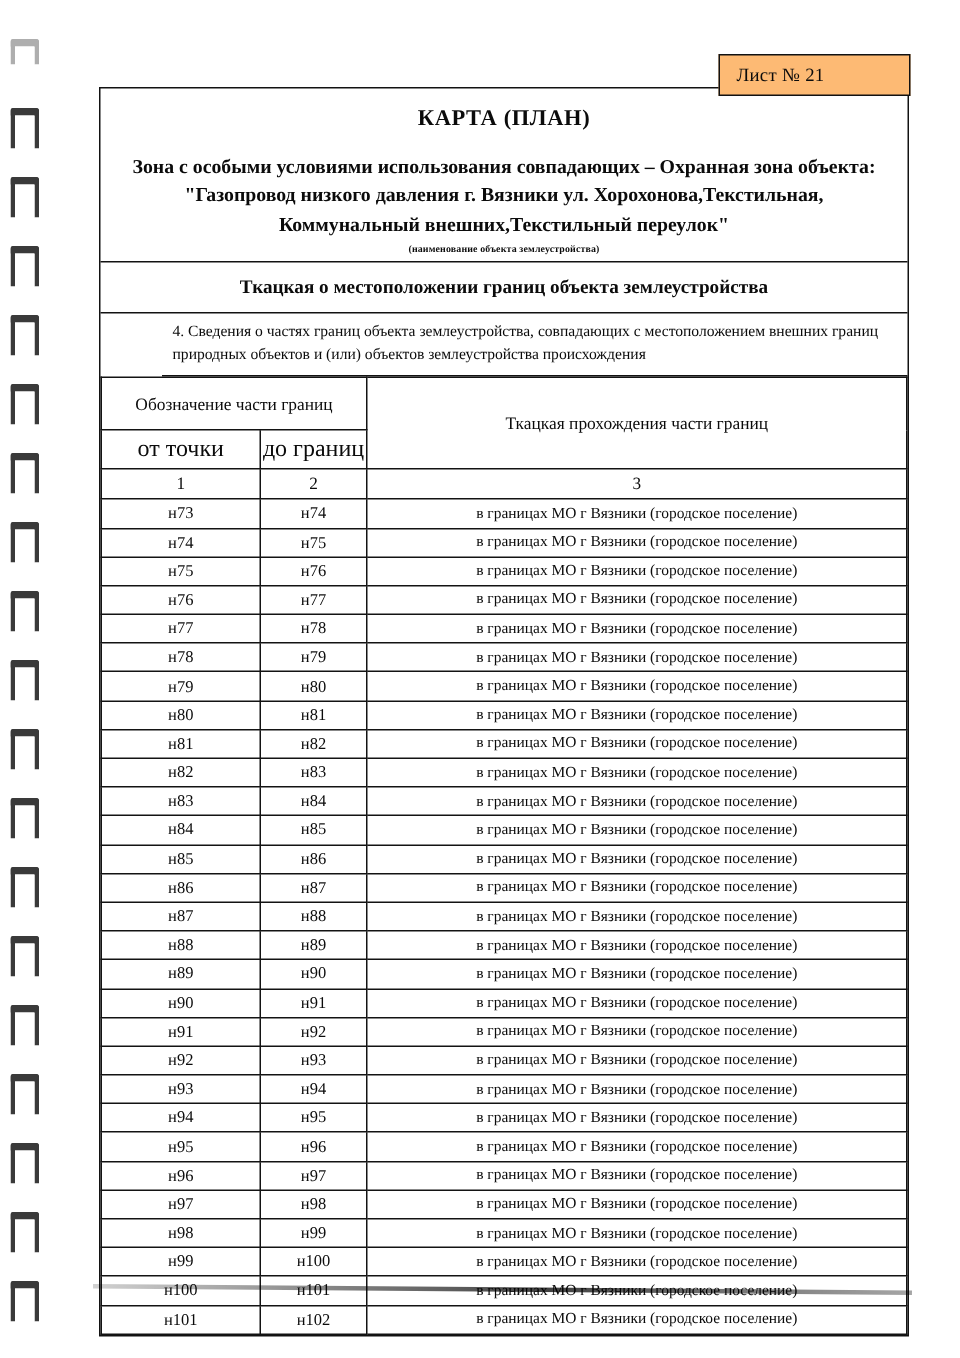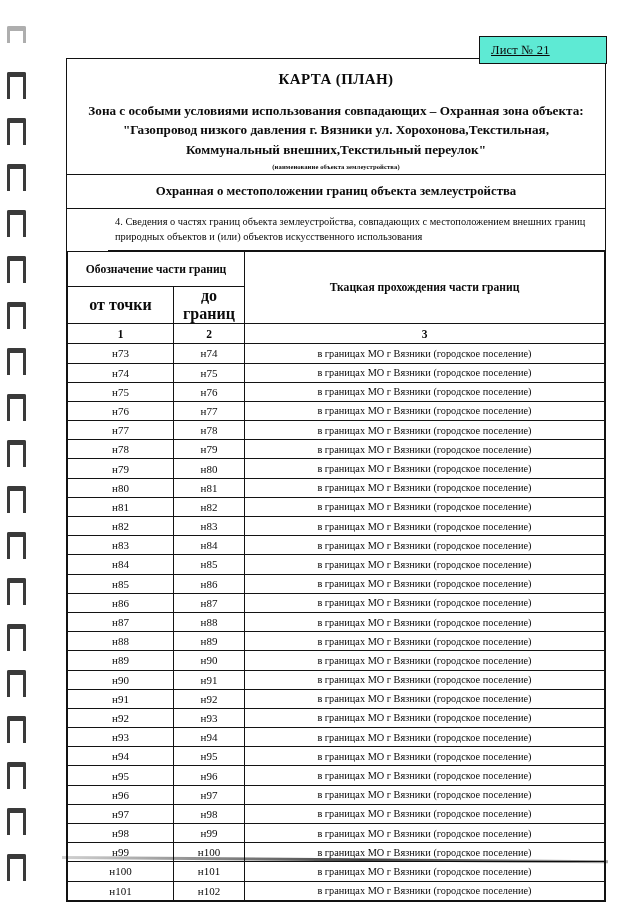--- a/index.html
+++ b/index.html
@@ -49,25 +49,24 @@
   }
 
   
   .sheet-box {
     position: absolute;
     left: 479px;
     top: 36px;
     width: 126px;
     height: 26px;
     border: 1.3px solid #121212;
-    background: #5eead4;
+    background: #fdba74;
     display: flex;
     align-items: center;
     z-index: 3;
-    text-decoration: underline;
   }
   .sheet-box span {
     padding-left: 11px;
     font-size: 12.5px;
     letter-spacing: .2px;
   }
 
   
   .doc-frame {
     position: absolute;
@@ -133,21 +132,21 @@
     font-size: 11px;
   }
   table.border-table th,
   table.border-table td {
     border: 1.1px solid #131313;
     text-align: center;
     vertical-align: middle;
     padding: 0;
   }
   table.border-table th {
-    font-weight: bold;
+    font-weight: normal;
   }
   .col-from { width: 106px; }
   .col-to   { width: 71px; }
   .col-desc { width: auto; }
 
   .th-group  { height: 34px; font-size: 11.6px; }
   .th-sub    { height: 25px; font-size: 16px; }
   .th-num    { height: 19px; font-size: 11.5px; }
   tbody td   { height: 18.2px; font-size: 11px; }
   tbody td.desc { font-size: 10.3px; }
@@ -199,25 +198,25 @@
   <div class="band title-block">
     <div class="main-title">КАРТА (ПЛАН)</div>
     <div class="object-title">
       <div>Зона с особыми условиями использования совпадающих – Охранная зона объекта:</div>
       <div>"Газопровод низкого давления г. Вязники ул. Хорохонова,Текстильная,</div>
       <div>Коммунальный внешних,Текстильный переулок"</div>
     </div>
     <div class="caption-note">(наименование объекта землеустройства)</div>
   </div>
 
-  <div class="band section-heading">Охранная о местоположении границ объекта землеустройства</div>
+  <div class="band section-heading">Ткацкая о местоположении границ объекта землеустройства</div>
 
   <div class="band para-block">
     <span>4. Сведения о частях границ объекта  землеустройства,  совпадающих  с местоположением   внешних  границ</span>
-    <span class="ln2">природных  объектов  и (или)  объектов искусственного использования</span>
+    <span class="ln2">природных  объектов  и (или)  объектов землеустройства происхождения</span>
   </div>
 
   <table class="border-table">
     <colgroup>
       <col class="col-from">
         <col class="col-to">
         <col class="col-desc">
     </colgroup>
     <thead>
       <tr>

